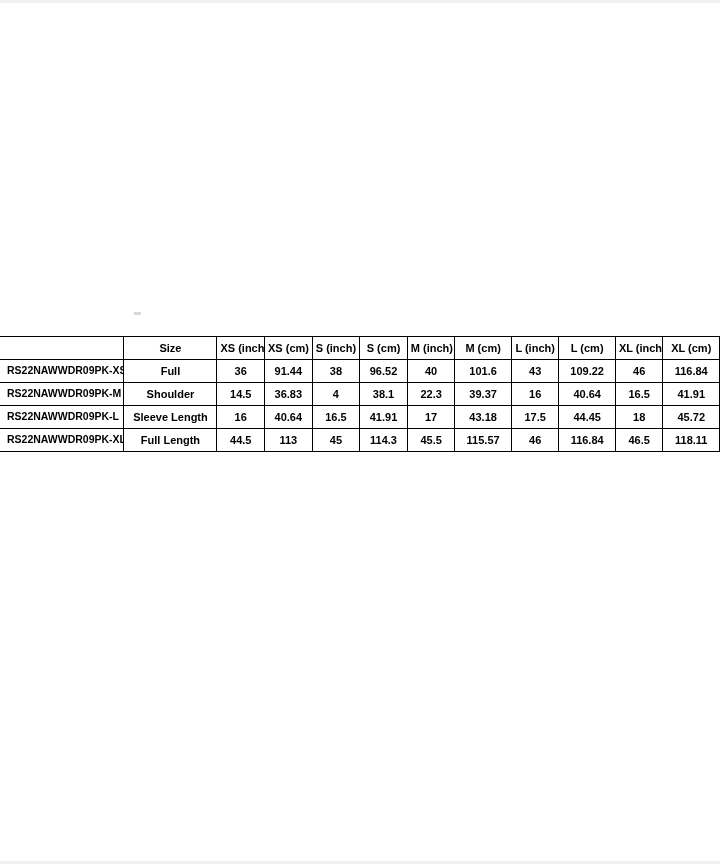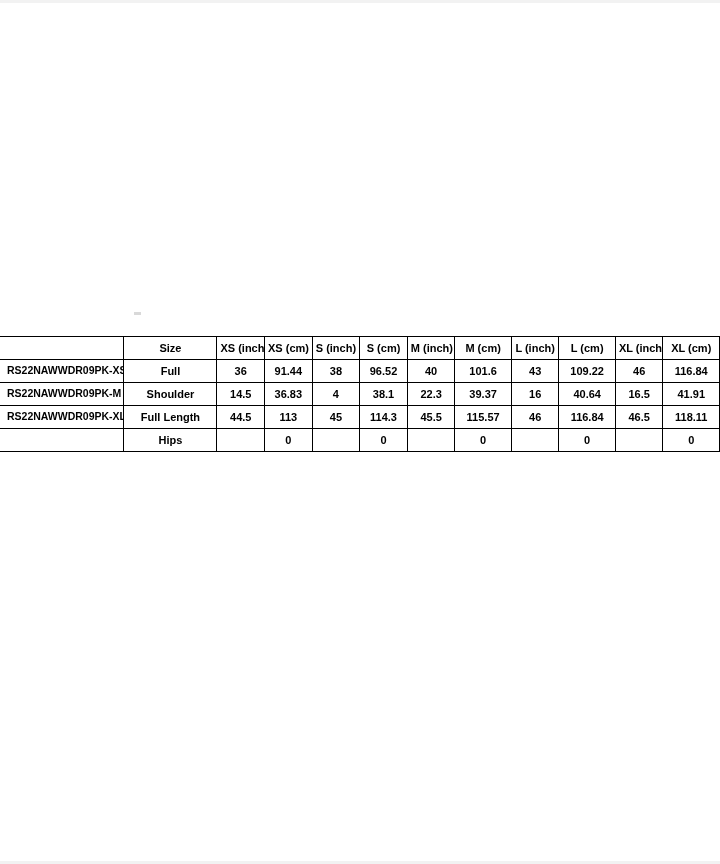--- a/index.html
+++ b/index.html
@@ -145,42 +145,42 @@
         <td>4</td>
         <td>38.1</td>
         <td>22.3</td>
         <td>39.37</td>
         <td>16</td>
         <td>40.64</td>
         <td>16.5</td>
         <td>41.91</td>
       </tr>
       <tr>
+        <td class="sku">RS22NAWWDR09PK-L</td>
+        <td>Sleeve Length</td>
+        <td>16</td>
+        <td>40.64</td>
+        <td>16.5</td>
+        <td>41.91</td>
+        <td>17</td>
+        <td>43.18</td>
+        <td>17.5</td>
+        <td>44.45</td>
+        <td>18</td>
+        <td>45.72</td>
+      </tr>
+      <tr>
         <td class="sku">RS22NAWWDR09PK-XL</td>
         <td>Full Length</td>
         <td>44.5</td>
         <td>113</td>
         <td>45</td>
         <td>114.3</td>
         <td>45.5</td>
         <td>115.57</td>
         <td>46</td>
         <td>116.84</td>
         <td>46.5</td>
         <td>118.11</td>
       </tr>
-      <tr>
-        <td class="sku"></td>
-        <td>Hips</td>
-        <td></td>
-        <td>0</td>
-        <td></td>
-        <td>0</td>
-        <td></td>
-        <td>0</td>
-        <td></td>
-        <td>0</td>
-        <td></td>
-        <td>0</td>
-      </tr>
     </tbody>
   </table>
 </div>
 
 </body></html>

